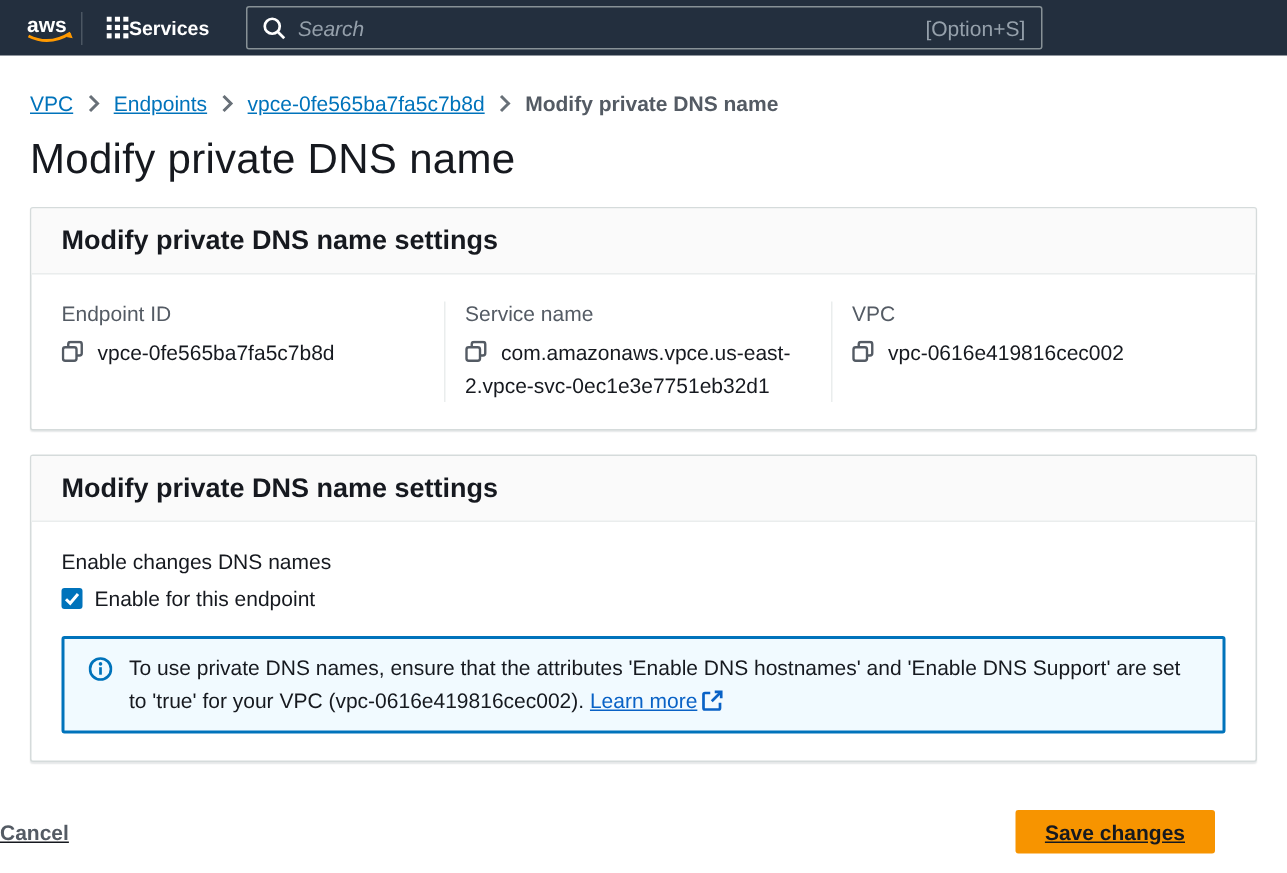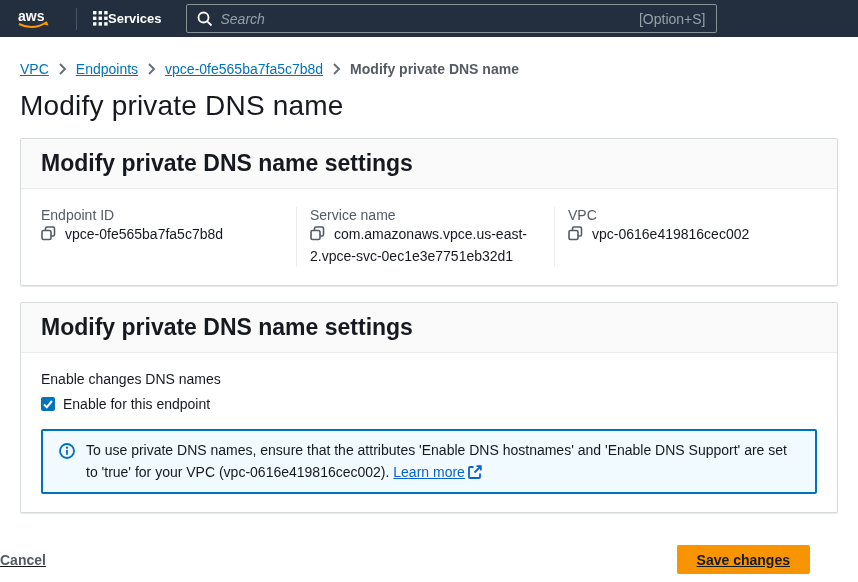--- a/index.html
+++ b/index.html
@@ -13,21 +13,21 @@
   }
 
   
   .topbar {
     height: 37px;
     background: #232f3e;
     display: flex;
     align-items: center;
     padding: 0 16px;
   }
-  .logo { margin-right: 24px; cursor: pointer; display: flex; align-items: center; }
+  .logo { margin-right: 2px; cursor: pointer; display: flex; align-items: center; }
   .topbar-divider { width: 1px; height: 22px; background: #4b5662; margin-right: 16px; }
   .services-btn {
     display: flex; align-items: center; 
     color: #ffffff; font-weight: bold; font-size: 13px;
     margin-right: 24px; cursor: pointer;
   }
   .search-box {
     display: flex; align-items: center;
     width: 531px; height: 29px;
     border: 1px solid #879196; border-radius: 2px;
@@ -66,34 +66,34 @@
     margin: 0 20px 16px 20px;
     border: 1px solid #d5dbdb;
     border-radius: 2px;
     background: #ffffff;
     box-shadow: 0 1px 1px 0 rgba(0,28,36,.1);
   }
   .card-header {
     background: #fafafa;
     border-bottom: 1px solid #eaeded;
     padding: 11px 20px;
-    font-size: 23px;
+    font-size: 18px;
     font-weight: bold;
     color: #16191f;
   }
   .card-body { padding: 18px 20px 18px 20px; }
 
   
   .cols { display: flex; }
   .col { padding-right: 20px; }
   .col + .col { border-left: 1px solid #eaeded; padding-left: 13px; }
   .col-1 { width: 255px; }
   .col-2 { width: 258px; }
   .col-3 { flex: 1; }
-  .field-label { color: #545b64; }
+  .field-label { color: #545b64; margin-bottom: 7px; }
   .field-value { line-height: 22px; overflow-wrap: anywhere; }
   .copy-icon { vertical-align: -2px; margin-right: 9px; cursor: pointer; }
 
   
   .form-label { margin-bottom: 9px; }
   .checkbox-row { display: flex; align-items: center; gap: 8px; margin-bottom: 17px; }
   .checkbox {
     width: 14px; height: 14px;
     background: #0073bb; border-radius: 2px;
     display: flex; align-items: center; justify-content: center;

